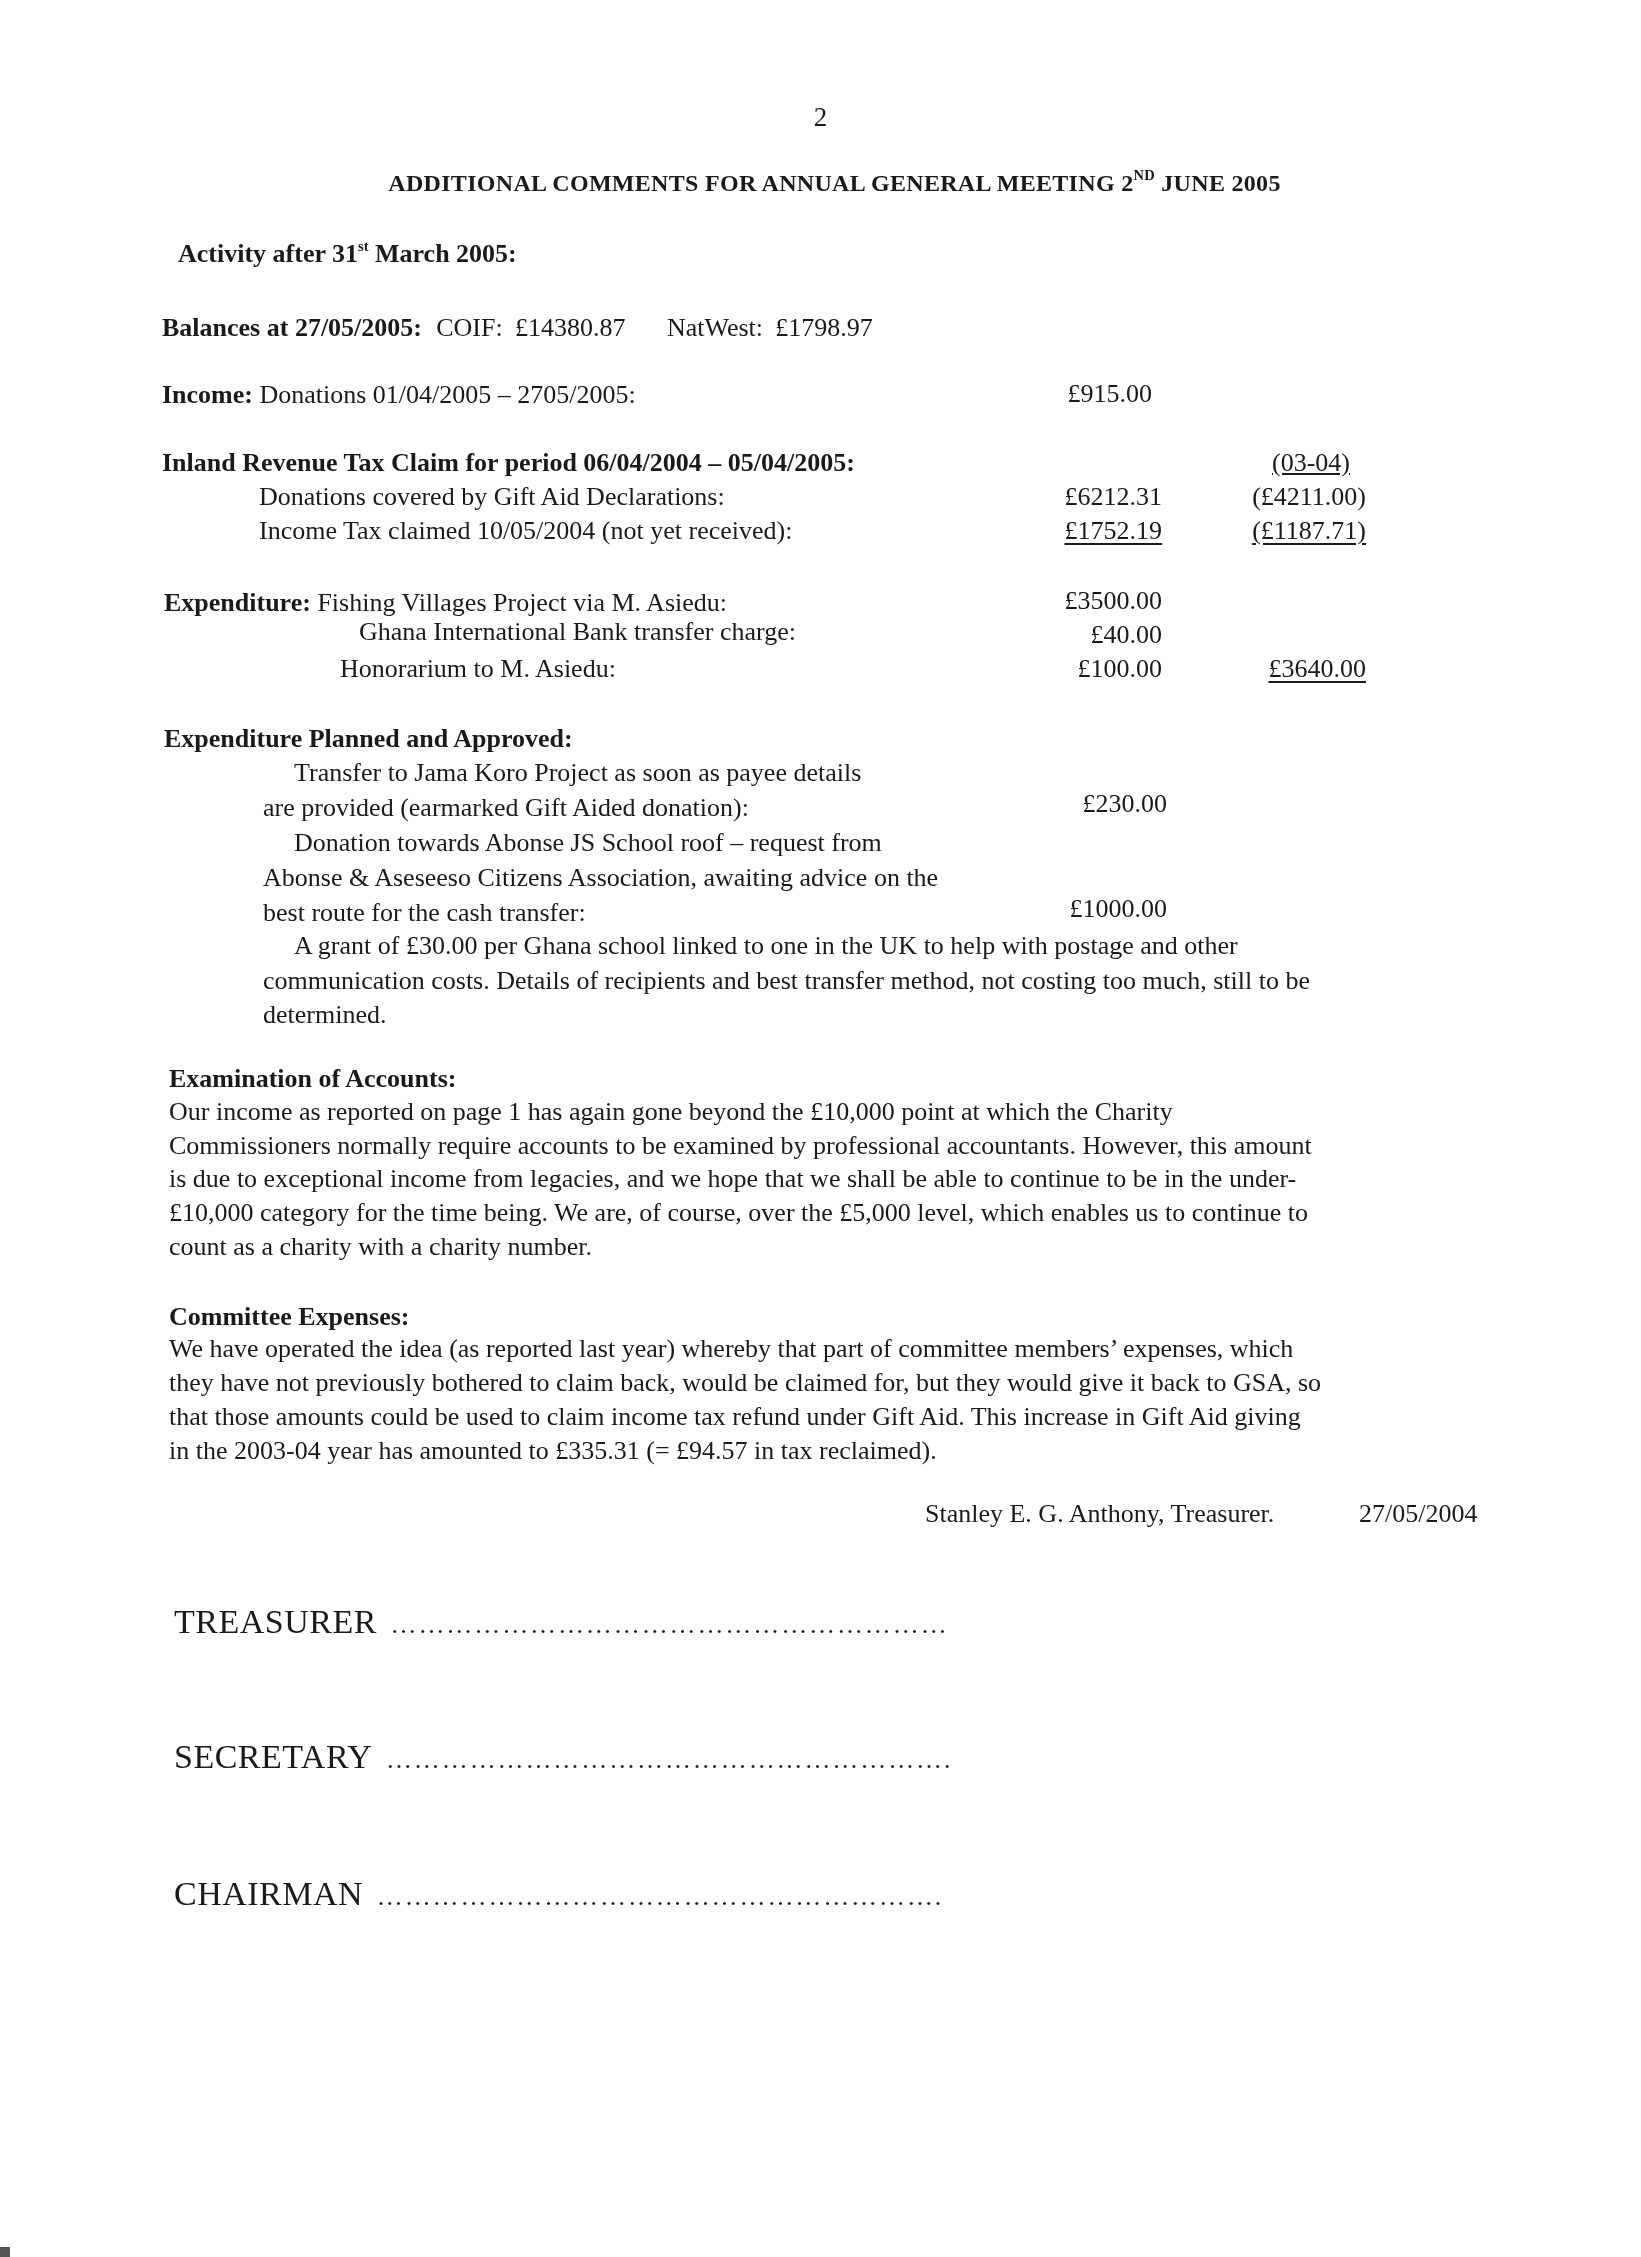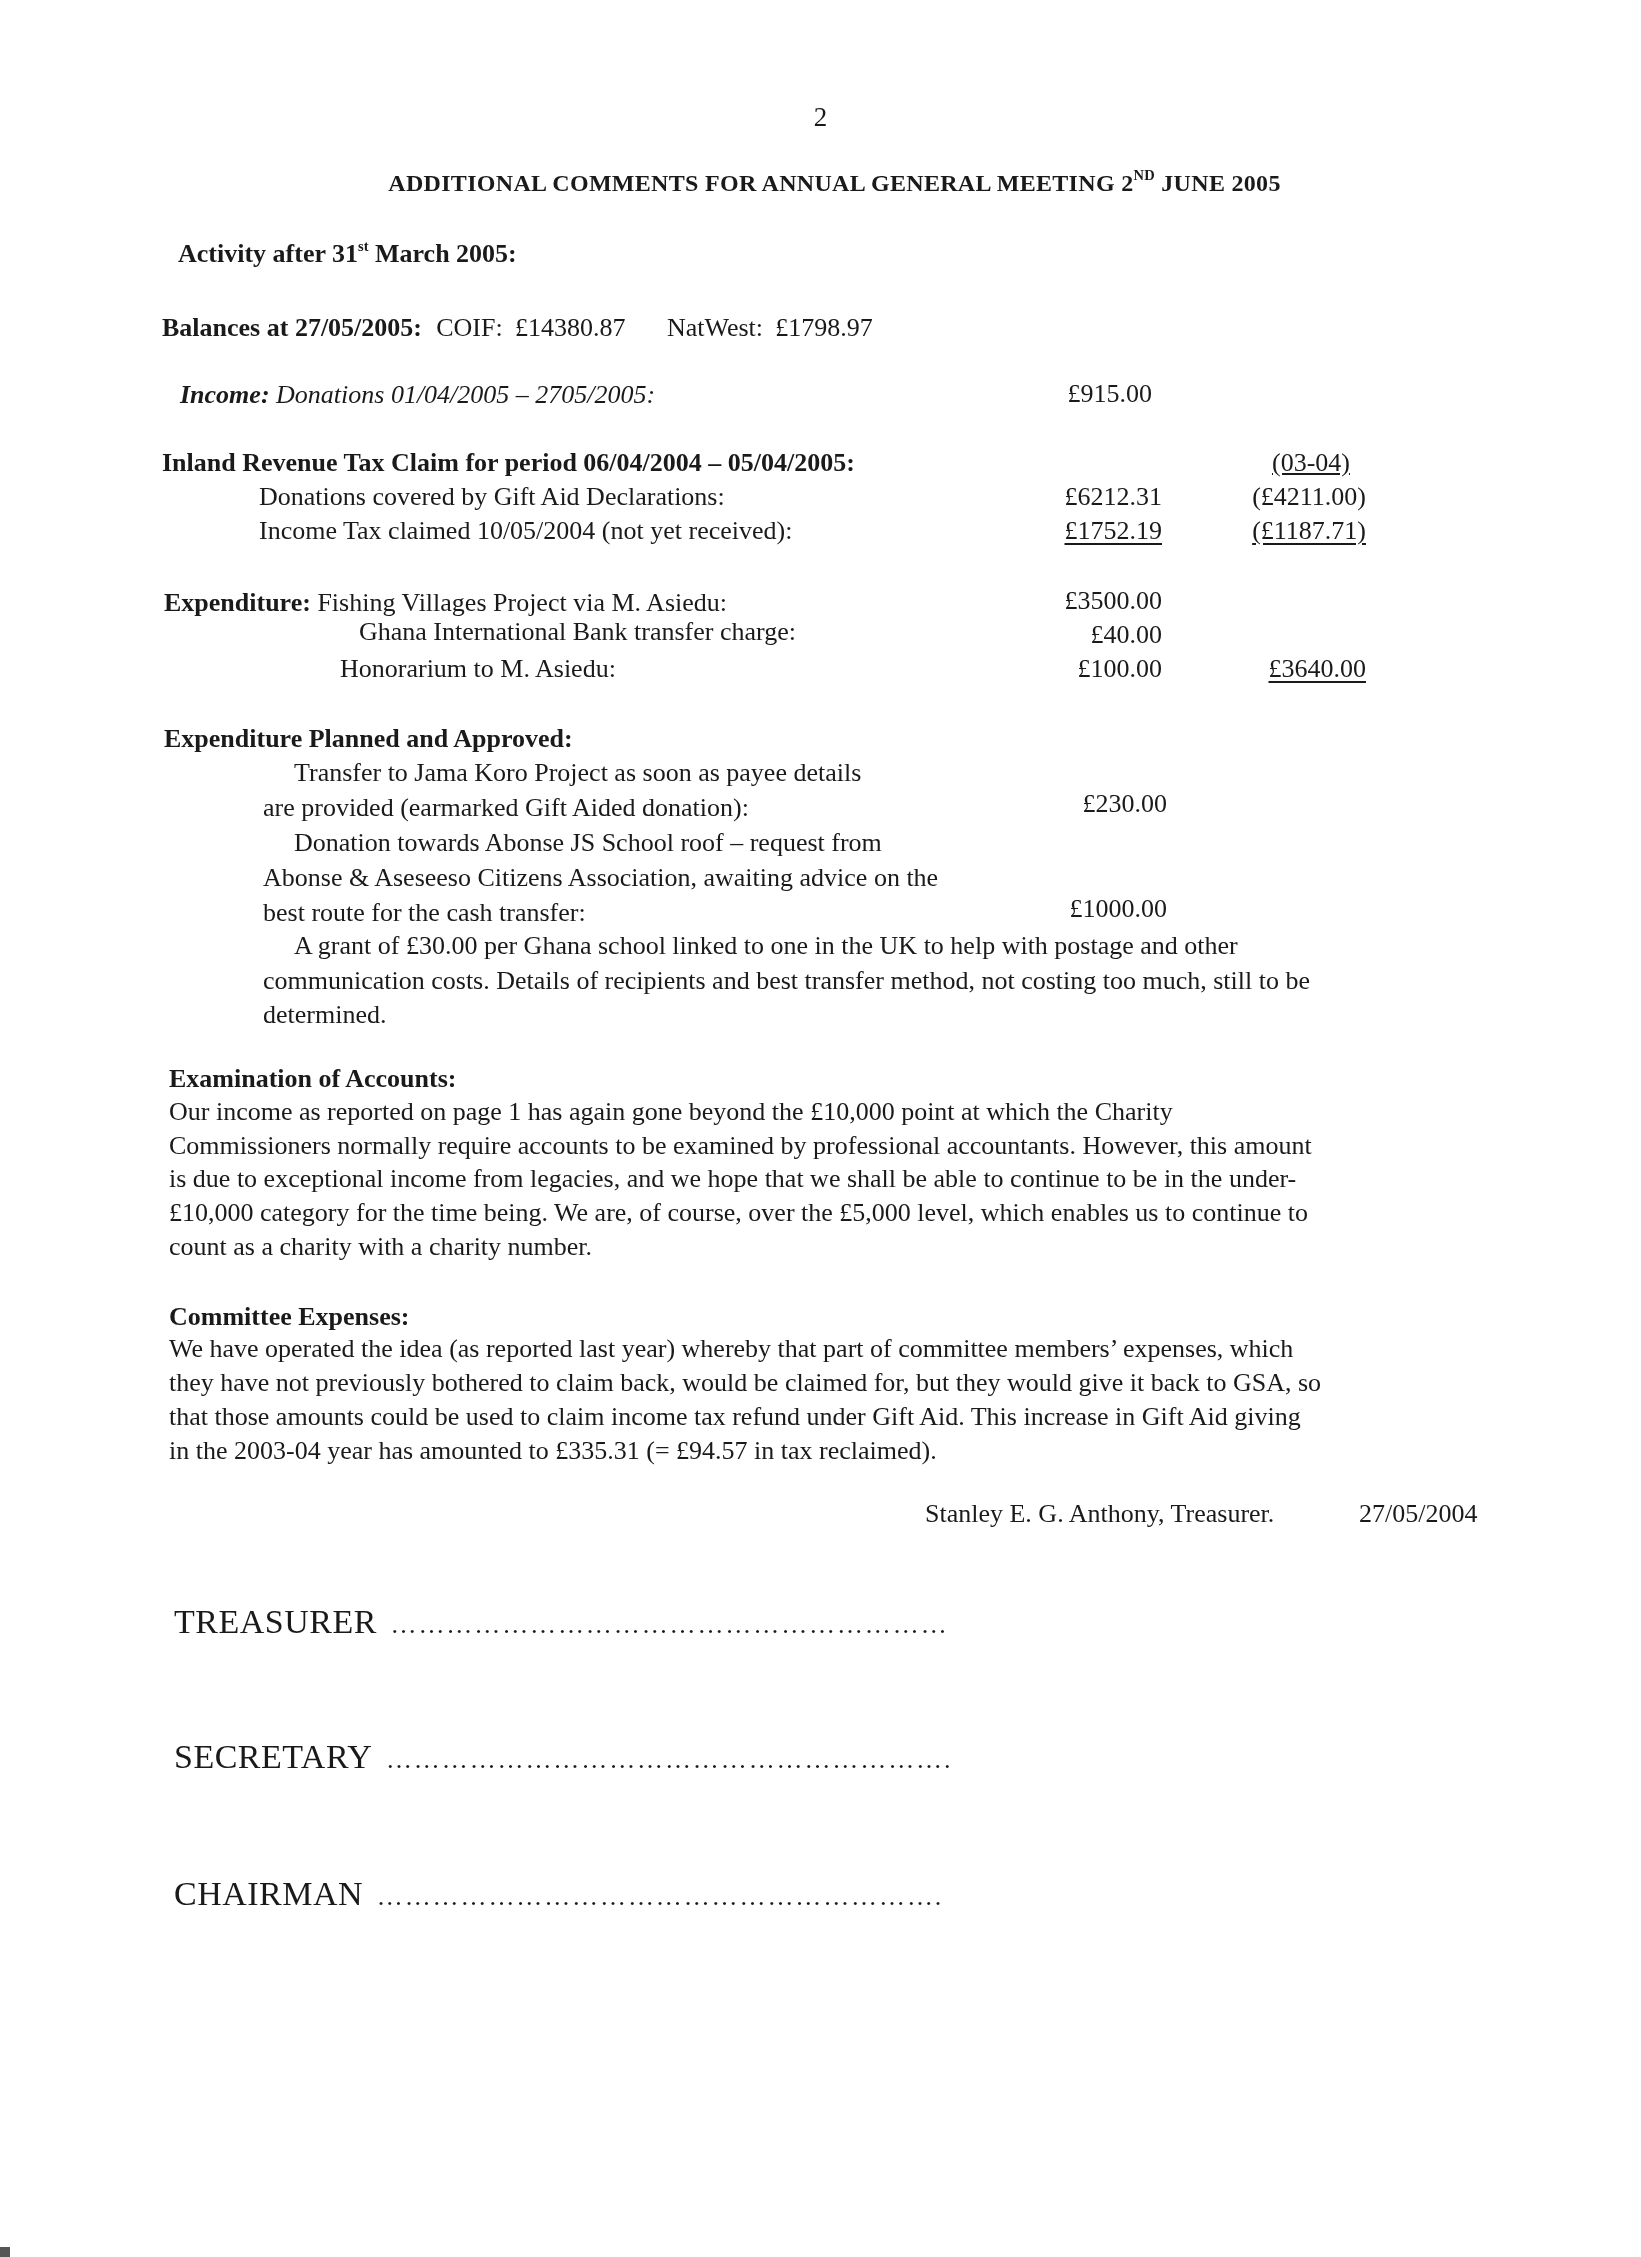--- a/index.html
+++ b/index.html
@@ -31,21 +31,21 @@
 </div>
 
 <div class="abs t" style="left:162px; top:311px;">
   <span class="b">Balances at 27/05/2005:</span>
   <span style="margin-left:7.7px;">COIF:</span>
   <span style="margin-left:5.8px;">£14380.87</span>
   <span style="margin-left:35px;">NatWest:</span>
   <span style="margin-left:5.8px;">£1798.97</span>
 </div>
 
-<div class="abs t" style="left:180px; top:378px;font-style:italic;">
+<div class="abs t" style="left:162px; top:378px;">
   <span class="b">Income:</span>
   <span>Donations 01/04/2005 – 2705/2005:</span>
 </div>
 <div class="abs t r" style="left:966px; width:186px; top:377px;">£915.00</div>
 
 <div class="abs t b" style="left:162px; top:446px;">Inland Revenue Tax Claim for period 06/04/2004 – 05/04/2005:</div>
 <div class="abs t" style="left:1253px; width:116px; text-align:center; top:446px;text-decoration:underline;">(03-04)</div>
 
 <div class="abs t" style="left:259px; top:480px;">Donations covered by Gift Aid Declarations:</div>
 <div class="abs t r" style="left:966px; width:196px; top:480px;">£6212.31</div>

